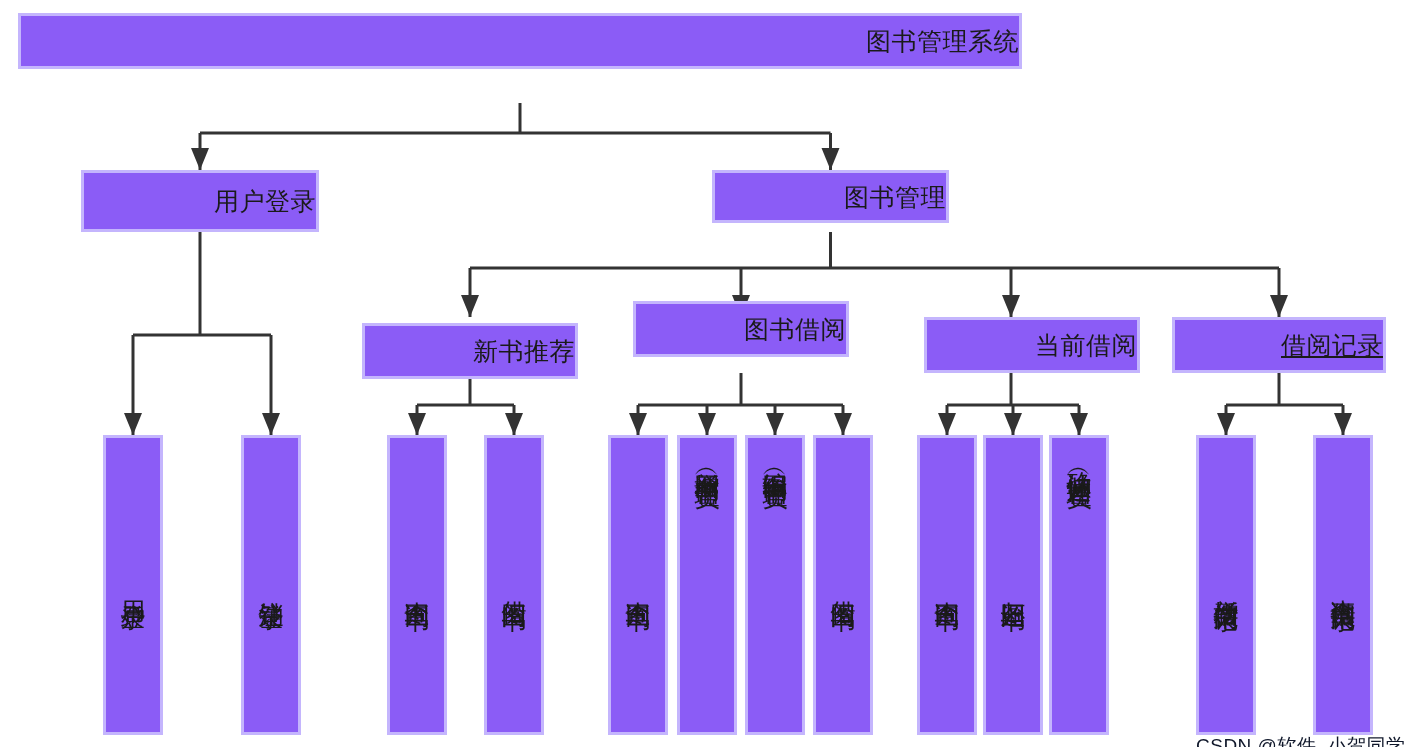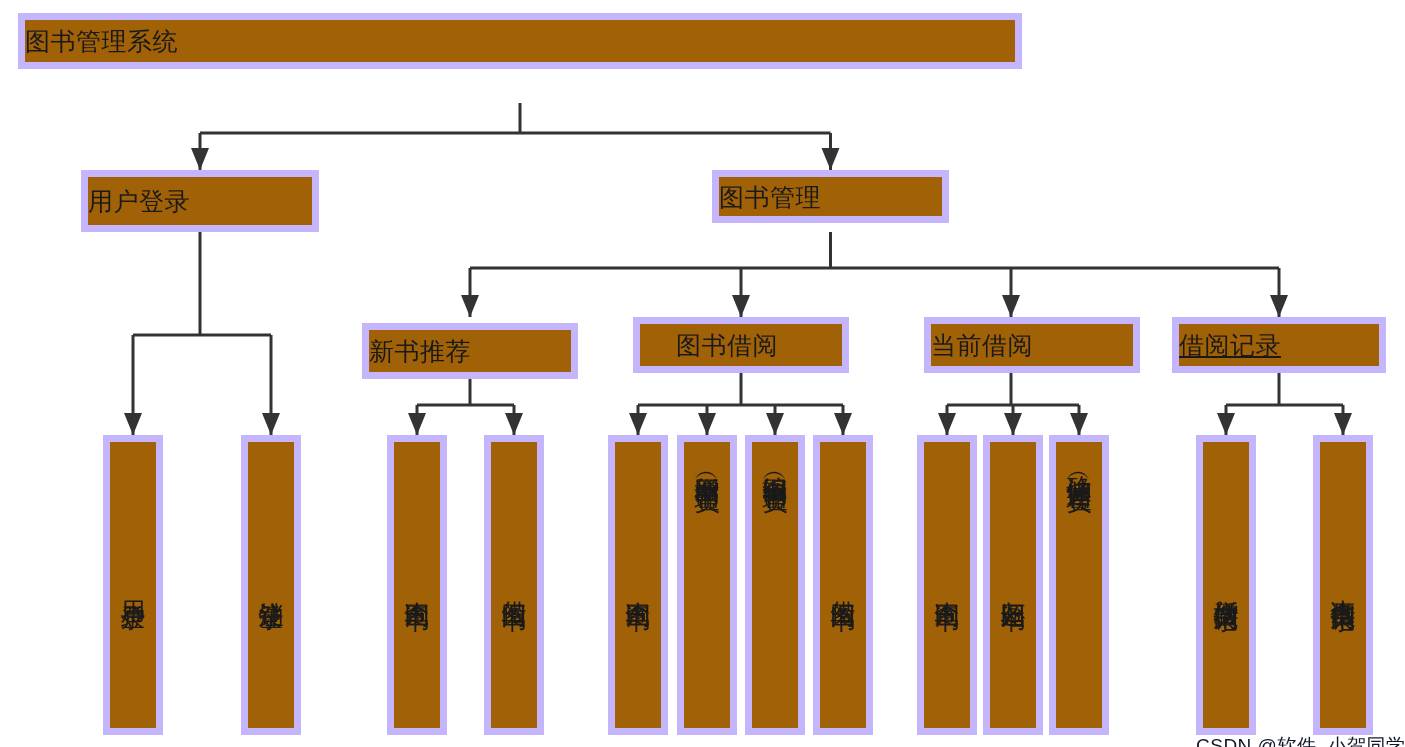--- a/index.html
+++ b/index.html
@@ -21,25 +21,25 @@
     position: absolute;
     left: 0;
     top: 0;
     width: 1405px;
     height: 747px;
     pointer-events: none;
   }
   .node {
     position: absolute;
     box-sizing: border-box;
-    border: 7px solid #c4b5fd;
-    background: #a16207;
+    border: 3px solid #c4b5fd;
+    background: #8b5cf6;
     display: flex;
     align-items: center;
-    justify-content: flex-start;
+    justify-content: flex-end;
     color: #1a1a1a;
   }
   .node .label {
     display: block;
     text-align: center;
     line-height: 1.12;
     letter-spacing: 0.5px;
   }
   .node.horizontal .label {
     writing-mode: horizontal-tb;
@@ -133,21 +133,21 @@
       </div>
       <div class="node horizontal" style="left: 81px; top: 170px; width: 238px; height: 62px;">
         <span class="label">用户登录</span>
       </div>
       <div class="node horizontal" style="left: 712px; top: 170px; width: 237px; height: 53px;">
         <span class="label">图书管理</span>
       </div>
       <div class="node horizontal" style="left: 362px; top: 323px; width: 216px; height: 56px;">
         <span class="label">新书推荐</span>
       </div>
-      <div class="node horizontal" style="left: 633px; top: 317px; width: 216px; height: 56px; padding-left: 36px;">
+      <div class="node horizontal" style="left: 633px; top: 301px; width: 216px; height: 56px; padding-left: 36px;">
         <span class="label">图书借阅</span>
       </div>
       <div class="node horizontal" style="left: 903px; top: 317px; width: 216px; height: 56px; margin-left: 21px;">
         <span class="label">当前借阅</span>
       </div>
       <div class="node horizontal" style="left: 1172px; top: 317px; width: 214px; height: 56px; text-decoration: underline;">
         <span class="label">借阅记录</span>
       </div>
       <div class="node vertical center-text" style="left: 103px; top: 435px; width: 60px; height: 300px;">
         <span class="label">用户登录</span>

